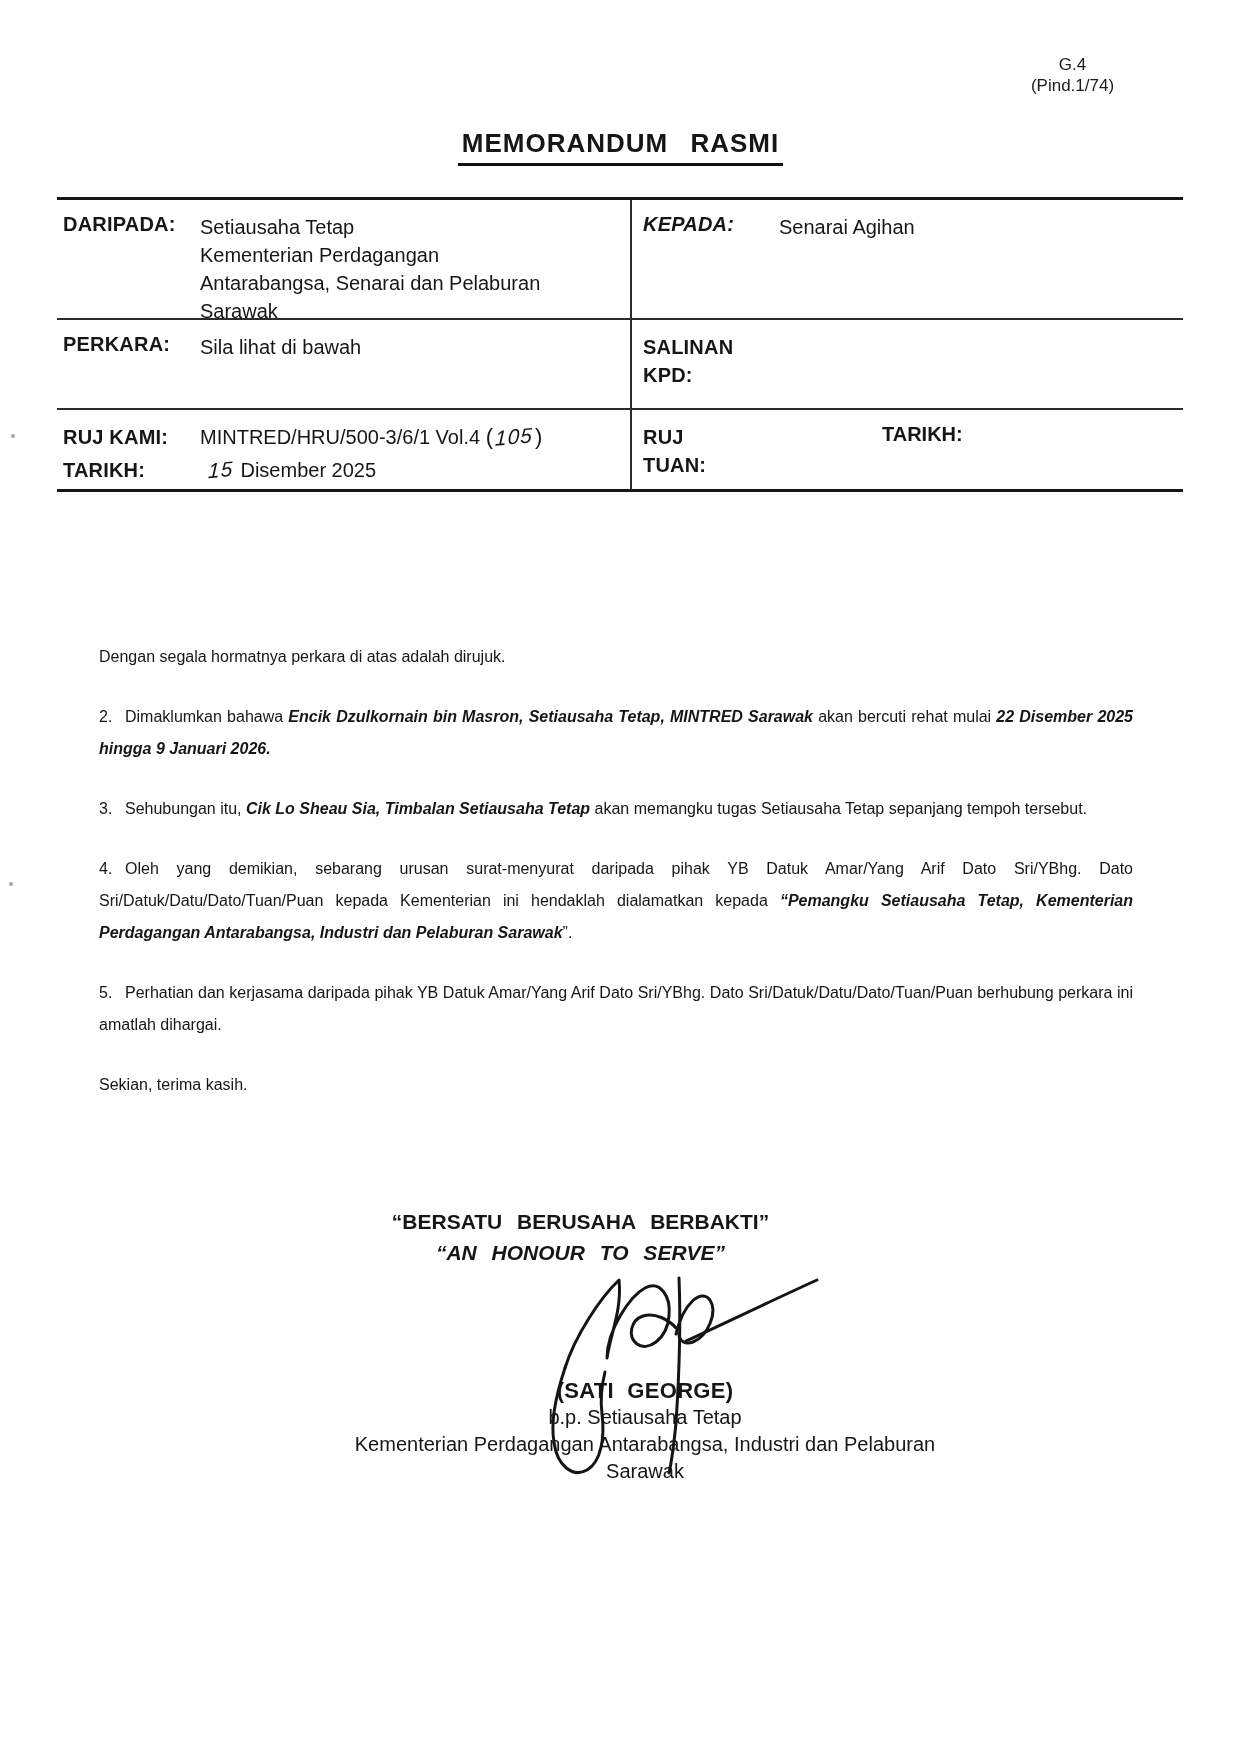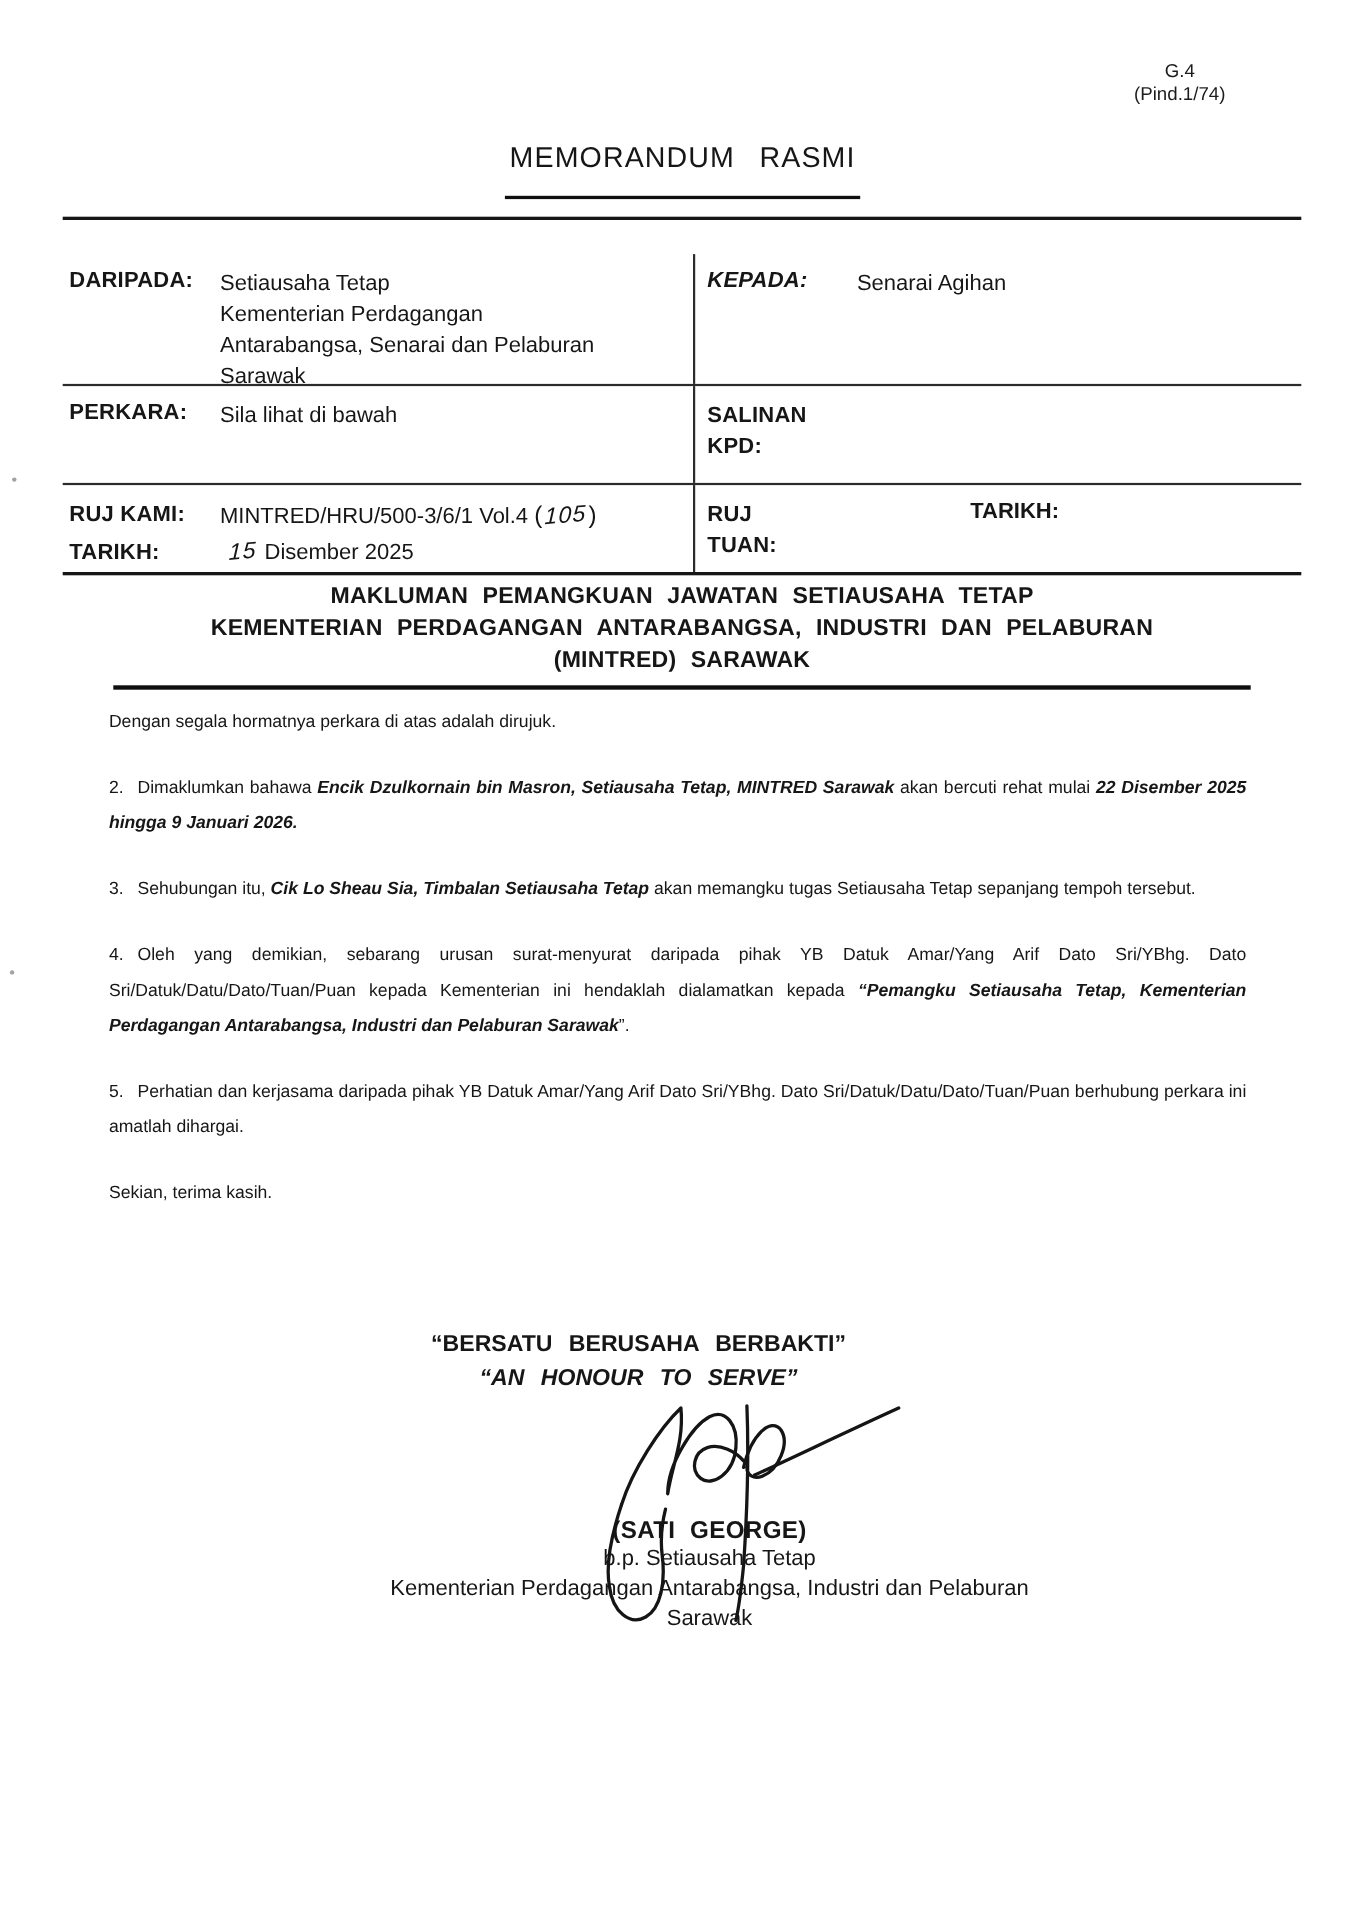--- a/index.html
+++ b/index.html
@@ -9,28 +9,28 @@
     background:#ffffff;
     font-family:"Liberation Sans","DejaVu Sans",sans-serif;
     color:#161616;
     overflow:hidden;
   }
   
   .corner{position:absolute;top:54px;left:1010px;width:125px;text-align:center;
     font-size:17px;line-height:21px;color:#1c1c1c;}
   
   .title-wrap{position:absolute;top:128px;left:0;width:1241px;text-align:center;}
-  .title-inner{display:inline-block;font-size:26px;font-weight:normal;letter-spacing:1px;
-    word-spacing:14px;border-bottom:3px solid #0f0f0f;padding:0 4px 19px 4px;}
+  .title-inner{display:inline-block;font-size:26px;font-weight:bold;letter-spacing:1px;
+    word-spacing:14px;border-bottom:3px solid #0f0f0f;padding:0 4px 4px 4px;}
   
   .memo-table{position:absolute;left:57px;top:197px;width:1126px;
     border-top:3px solid #161616;border-bottom:3px solid #161616;
     font-size:20px;}
   .mrow{display:flex;}
-  .mrow1{height:118px;border-bottom:2px solid #2b2b2b;margin-top:31px;}
+  .mrow1{height:118px;border-bottom:2px solid #2b2b2b;}
   .mrow2{height:88px;border-bottom:2px solid #2b2b2b;}
   .mrow3{height:79px;}
   .cell{box-sizing:border-box;}
   .cell-l{width:575px;border-right:2px solid #2b2b2b;padding:13px 4px 0 6px;display:flex;}
   .cell-r{flex:1;padding:13px 4px 0 11px;display:flex;position:relative;}
   .lbl{font-weight:bold;letter-spacing:0.2px;}
   .lblcol{width:137px;flex:0 0 137px;}
   .lblcol-r{width:136px;flex:0 0 136px;font-style:italic;}
   .valcol{flex:1;line-height:28px;}
   .stack{line-height:28px;}
@@ -119,25 +119,20 @@
       <div class="cell cell-r">
         <div class="stack">
           <div class="lbl">RUJ</div>
           <div class="lbl">TUAN:</div>
         </div>
         <div class="tarikh-right">TARIKH:</div>
       </div>
     </div>
   </div>
 
-  <div class="subject">
-    <div>MAKLUMAN PEMANGKUAN JAWATAN SETIAUSAHA TETAP</div>
-    <div>KEMENTERIAN PERDAGANGAN ANTARABANGSA, INDUSTRI DAN PELABURAN</div>
-    <div>(MINTRED) SARAWAK</div>
-  </div>
 
   <div class="body">
     <p class="noj"><span>Dengan segala hormatnya perkara di atas adalah dirujuk.</span></p>
 
     <p><span class="pnum">2.</span><span>Dimaklumkan bahawa </span><span class="b">Encik Dzulkornain bin Masron, Setiausaha Tetap, MINTRED Sarawak</span><span> akan bercuti rehat mulai </span><span class="b">22 Disember 2025 hingga 9 Januari 2026.</span></p>
 
     <p><span class="pnum">3.</span><span>Sehubungan itu, </span><span class="b">Cik Lo Sheau Sia, Timbalan Setiausaha Tetap</span><span> akan memangku tugas Setiausaha Tetap sepanjang tempoh tersebut.</span></p>
 
     <p><span class="pnum">4.</span><span>Oleh yang demikian, sebarang urusan surat-menyurat daripada pihak YB Datuk Amar/Yang Arif Dato Sri/YBhg. Dato Sri/Datuk/Datu/Dato/Tuan/Puan kepada Kementerian ini hendaklah dialamatkan kepada </span><span class="b">“Pemangku Setiausaha Tetap, Kementerian Perdagangan Antarabangsa, Industri dan Pelaburan Sarawak</span><span>”.</span></p>
 

